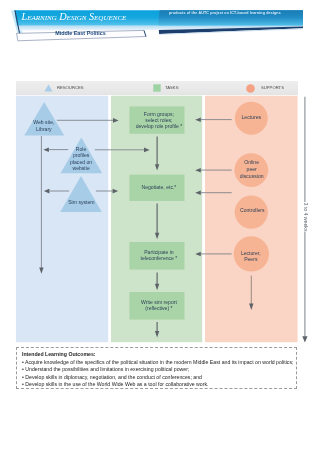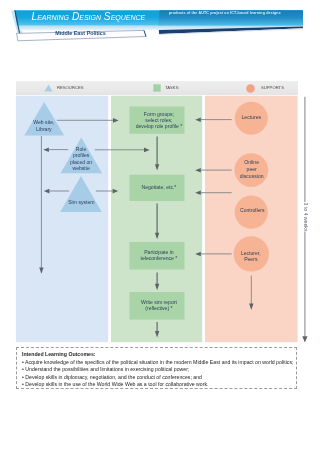--- a/index.html
+++ b/index.html
@@ -3,22 +3,22 @@
 <meta charset="utf-8">
 <style>
   html,body{margin:0;padding:0;background:#fff;}
   body{width:320px;height:453px;font-family:"Liberation Sans",sans-serif;overflow:hidden;position:relative;-webkit-font-smoothing:antialiased;}
   #page{position:absolute;left:0;top:0;width:320px;height:453px;background:#fff;will-change:transform;}
 
   
   #header{position:absolute;left:0;top:0;width:320px;height:48px;}
   #header svg{position:absolute;left:0;top:0;}
   .hdr-title{position:absolute;left:21.5px;top:11.8px;color:#ffffff;
-    font-family:Liberation Sans, sans-serif;font-size:10.2px;font-style:italic;font-variant:small-caps;
-    letter-spacing:0px;white-space:nowrap;line-height:10px;margin-left:10px;}
+    font-family:Liberation Serif, serif;font-size:10.2px;font-style:italic;font-variant:small-caps;
+    letter-spacing:0px;white-space:nowrap;line-height:10px;}
   .hdr-tag{position:absolute;left:169px;top:11px;color:#ddeef8;
     font-family:"Liberation Sans",sans-serif;font-size:3.6px;font-weight:bold;letter-spacing:.15px;white-space:nowrap;}
   .hdr-sub{position:absolute;left:55.2px;top:29.8px;color:#1f4a7d;
     font-family:"Liberation Sans",sans-serif;font-size:5.4px;font-weight:bold;letter-spacing:0px;white-space:nowrap;line-height:6px;}
 
   
   #legendbar{position:absolute;left:16px;top:81px;width:281.5px;height:13.5px;
     background:linear-gradient(180deg,#eeeeee 0%,#e9e9e9 55%,#e4e4e4 100%);}
   .lg{position:absolute;top:0;height:13.5px;}
   .lg-ico{position:absolute;top:3px;}

